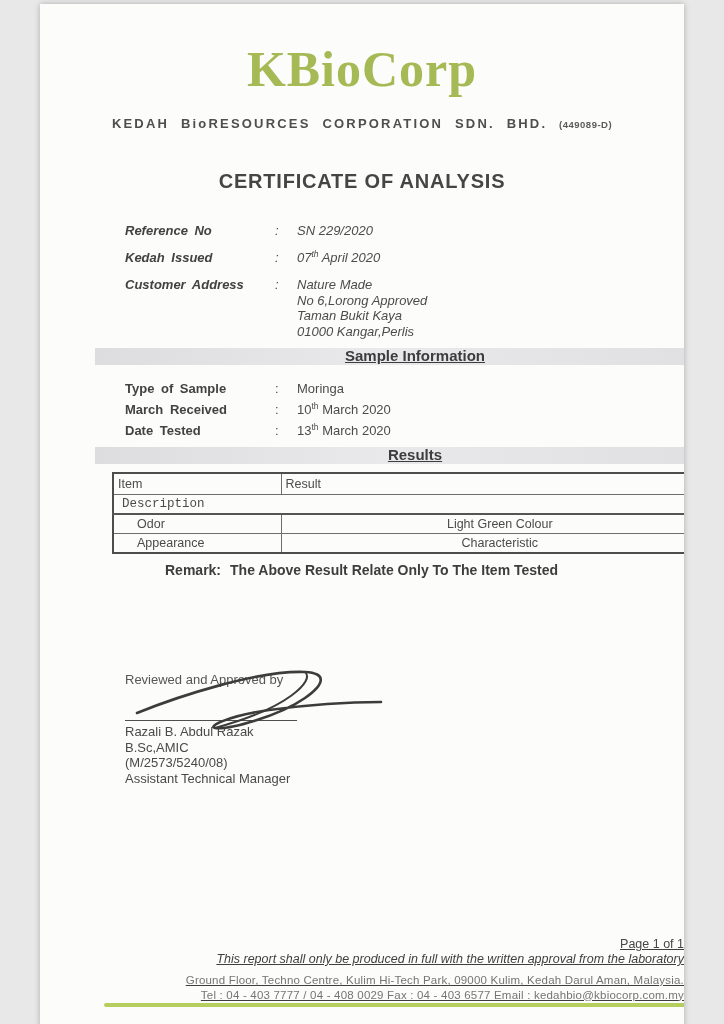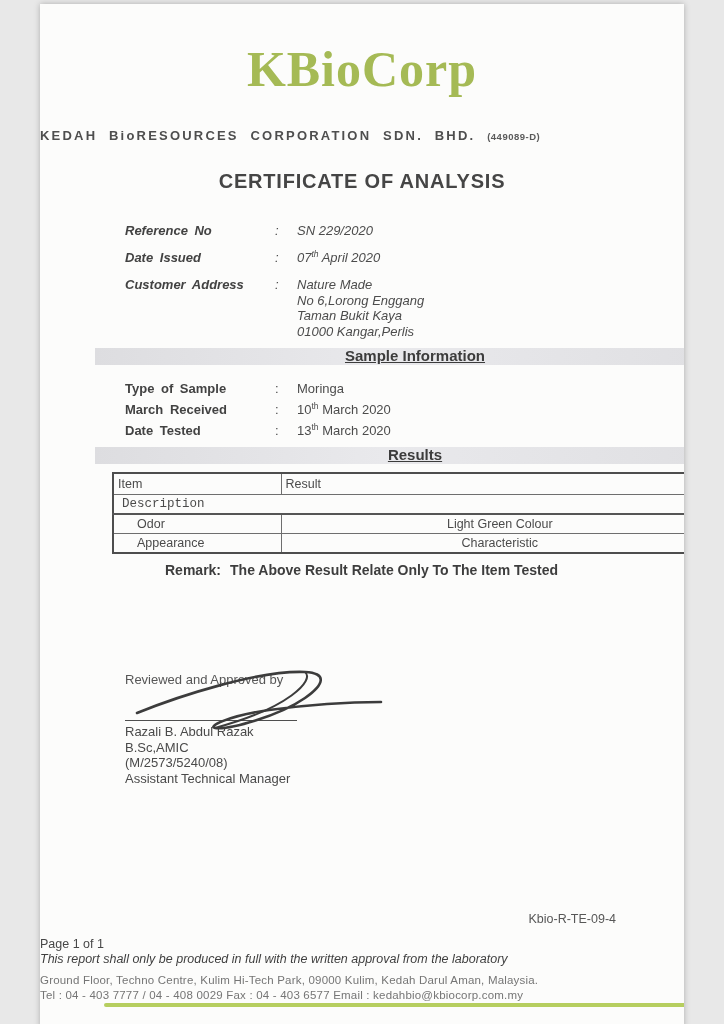--- a/index.html
+++ b/index.html
@@ -16,21 +16,22 @@
   }
   
   .logo {
     position:absolute; top:36px; left:0; width:100%;
     text-align:center;
     font-family:"Liberation Serif", serif;
     font-weight:bold; font-size:50px; letter-spacing:1px;
     color:#a5ba55;
   }
   .company-line {
-    position:absolute; top:124px; left:0; width:100%;
+    position:absolute; top:112px; left:0; width:100%;
+    text-align:center;
     font-weight:bold; font-size:13px; letter-spacing:2.2px;
     color:#4e4e4e; word-spacing:6px;
   }
   .company-line .reg { font-size:9.5px; letter-spacing:.5px; font-weight:bold; color:#5a5a5a; }
   .cert-title {
     position:absolute; top:166px; left:0; width:100%;
     text-align:center;
     font-weight:bold; font-size:20px; letter-spacing:.8px;
     color:#454545;
   }
@@ -85,21 +86,21 @@
   .sig-caption { font-size:13px; color:#565656; }
   .sig-svg { position:absolute; top:-14px; left:-16px; pointer-events:none; }
   .sig-line { width:172px; border-bottom:1.5px solid #4f4f4f; margin-top:33px; }
   .sig-name { margin-top:3px; font-size:13px; line-height:15.5px; color:#4a4a4a; }
   
   .doc-code {
     position:absolute; top:908px; left:0; width:100%;
     text-align:right; padding-right:68px;
     font-size:12.5px; color:#575757;
   }
-  .footer-center { position:absolute; top:933px; left:0; width:100%; text-align:left; }
+  .footer-center { position:absolute; top:933px; left:0; width:100%; text-align:right;text-decoration:underline; }
   .page-count { font-size:12.5px; color:#474747; }
   .disclaimer { font-size:12.5px; font-style:italic; color:#3f3f3f; margin-top:1px; }
   .lab-address { font-size:11.5px; color:#757575; margin-top:7px; line-height:14.5px; letter-spacing:.2px; }
   .green-bar {
     position:absolute; top:999px; left:64px; width:597px; height:4px;
     background:#b6ce5f; border-radius:2px;
   }
 </style>
 </head>
 <body>
@@ -113,30 +114,30 @@
   </div>
   <div class="cert-title">CERTIFICATE OF ANALYSIS</div>
 
   <div class="info-block">
     <div class="field-row">
       <span class="lbl">Reference No</span>
       <span class="colon">:</span>
       <span class="val">SN 229/2020</span>
     </div>
     <div class="field-row">
-      <span class="lbl">Date Issued</span>
+      <span class="lbl">Kedah Issued</span>
       <span class="colon">:</span>
       <span class="val"><span>07</span><sup>th</sup><span> April 2020</span></span>
     </div>
     <div class="field-row">
       <span class="lbl">Customer Address</span>
       <span class="colon">:</span>
       <span class="val addr-lines">
         <span>Nature Made</span><br>
-        <span>No 6,Lorong Enggang</span><br>
+        <span>No 6,Lorong Approved</span><br>
         <span>Taman Bukit Kaya</span><br>
         <span>01000 Kangar,Perlis</span>
       </span>
     </div>
   </div>
 
   <div class="band band-sample">
     <span>Sample Information</span>
   </div>
 
@@ -194,21 +195,20 @@
     <div class="sig-caption">Reviewed and Approved by</div>
     <div class="sig-line"></div>
     <div class="sig-name">
       <span>Razali B. Abdul Razak</span><br>
       <span>B.Sc,AMIC</span><br>
       <span>(M/2573/5240/08)</span><br>
       <span>Assistant Technical Manager</span>
     </div>
   </div>
 
-  <div class="doc-code">Kbio-R-TE-09-4</div>
 
   <div class="footer-center">
     <div class="page-count">Page 1 of 1</div>
     <div class="disclaimer">This report shall only be produced in full with the written approval from the laboratory</div>
     <div class="lab-address">
       <span>Ground Floor, Techno Centre, Kulim Hi-Tech Park, 09000 Kulim, Kedah Darul Aman, Malaysia.</span><br>
       <span>Tel : 04 - 403 7777 / 04 - 408 0029  Fax : 04 - 403 6577  Email : kedahbio@kbiocorp.com.my</span>
     </div>
   </div>
 

